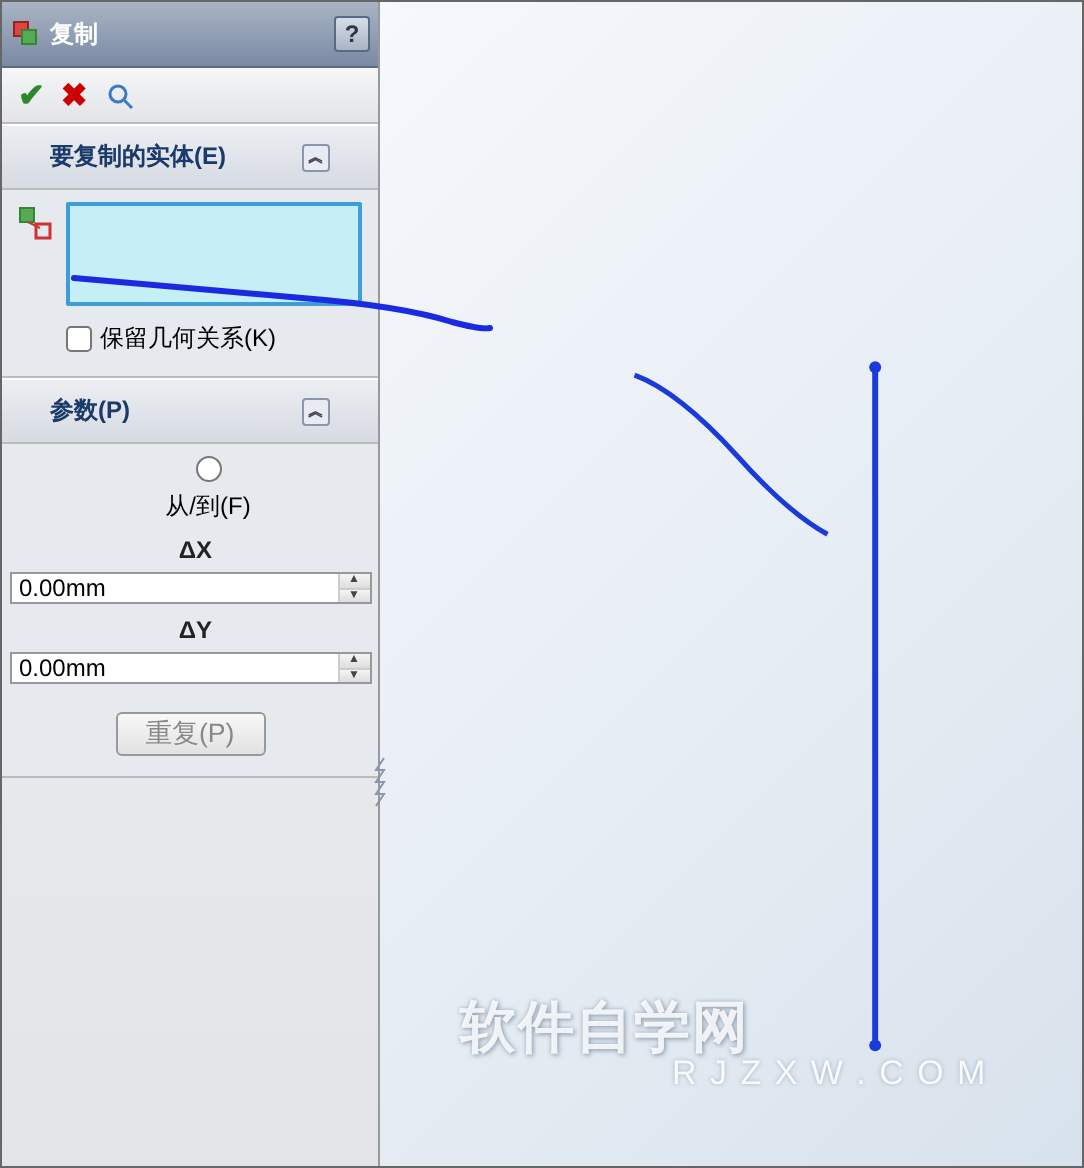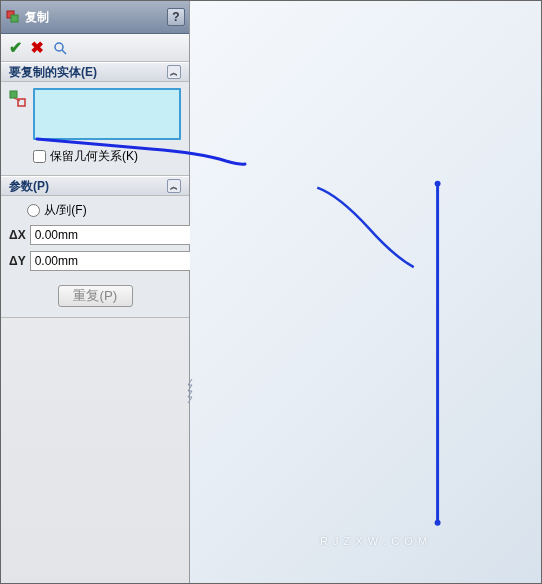--- a/index.html
+++ b/index.html
@@ -68,25 +68,25 @@
 .rebuild-icon {
   width: 16px; height: 16px;
   display: flex; align-items: center; justify-content: center;
   cursor: pointer;
 }
 .section {
   border-top: 1px solid #fff;
   border-bottom: 1px solid #bbb;
 }
 .section-header {
-  height: 19px;
+  height: 32px;
   background: linear-gradient(to bottom, #eceef2, #d6dae2);
   display: flex;
   align-items: center;
-  padding: 0 8px;
+  padding: 0 24px;
   font-weight: bold;
   color: #1a3a6a;
   border-bottom: 1px solid #bbb;
   cursor: pointer;
 }
 .section-header .chev {
   margin-left: auto;
   width: 14px; height: 14px;
   border: 1px solid #8a96ac;
   border-radius: 2px;
@@ -129,26 +129,28 @@
   margin-left: 18px;
   display: flex;
   flex-direction: column;
   gap: 4px;
   margin-bottom: 6px;
 }
 .radio-row {
   display: flex;
   align-items: center;
   gap: 4px;
+  flex-direction: column;
 }
 .input-row {
   display: flex;
   align-items: center;
   gap: 4px;
   margin-bottom: 6px;
+  flex-direction: column;
 }
 .input-label {
   width: 22px;
   font-weight: bold;
   text-align: right;
   color: #222;
 }
 .spinner {
   flex: 1;
   display: flex;
@@ -214,22 +216,22 @@
   left: 40px;
   font-size: 28px;
   font-weight: bold;
   color: rgba(255,255,255,0.85);
   text-shadow: 0 0 2px rgba(120,140,160,0.6), 1px 1px 2px rgba(120,140,160,0.5);
   letter-spacing: 1px;
 }
 .watermark-sub {
   position: absolute;
   bottom: 36px;
-  left: 130px;
-  font-size: 11px;
+  left: 146px;
+  font-size: 17px;
   color: rgba(255,255,255,0.9);
   text-shadow: 0 0 2px rgba(120,140,160,0.6);
   letter-spacing: 1px;
 }
 .canvas svg {
   position: absolute;
   top: 0; left: 0;
   width: 100%;
   height: 100%;
 }
@@ -332,20 +334,21 @@
 
   </div>
 
   <div class="canvas">
     <svg viewBox="0 0 353 584">
       <circle cx="249" cy="183" r="3" fill="#1a3adb"></circle>
       <line x1="249" y1="183" x2="249" y2="524" stroke="#1a3adb" stroke-width="3"></line>
       <circle cx="249" cy="524" r="3" fill="#1a3adb"></circle>
       <path d="M128 187 Q150 195 180 228 Q205 256 225 267" fill="none" stroke="#1a3adb" stroke-width="2.5"></path>
     </svg>
+    <div class="watermark">软件自学网</div>
     <div class="watermark-sub">R  J  Z  X  W  .  C  O  M</div>
   </div>
 
   <div class="splitter-handle">
     <svg width="8" height="40" viewBox="0 0 8 40">
       <path d="M6 8 L2 14 L6 14 L2 20 L6 20 L2 26 L6 26 L2 32" fill="none" stroke="#8a96ac" stroke-width="1"></path>
     </svg>
   </div>
 </div>
 

